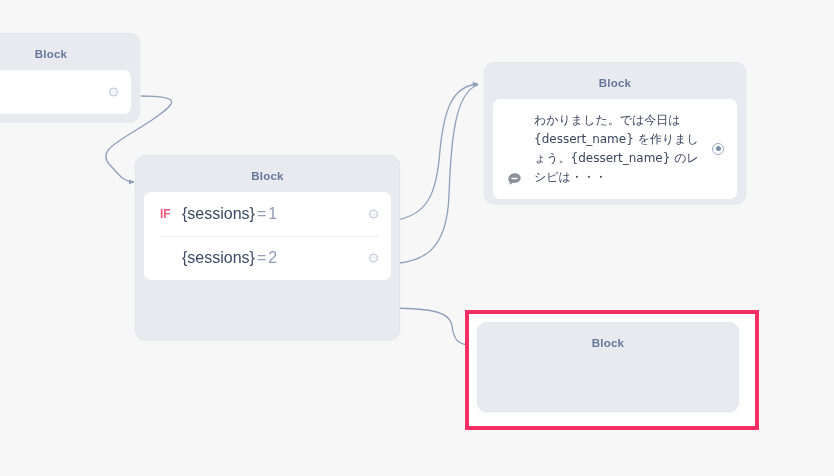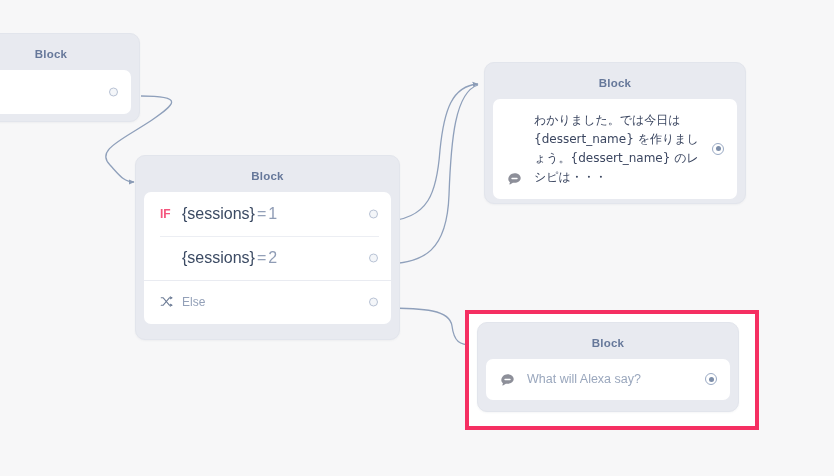--- a/index.html
+++ b/index.html
@@ -218,32 +218,20 @@
       </div>
 
       <div class="cond-row">
         <span class="kw-spacer"></span>
         <span class="cond-expr">
           <span>{sessions}</span><span class="op">=</span><span class="num">2</span>
         </span>
         <span class="port"></span>
       </div>
 
-      <div class="cond-row else-row">
-        <span class="icon-shuffle">
-          <svg width="13" height="13" viewBox="0 0 16 16" fill="none" stroke="#6d7c96" stroke-width="1.3" stroke-linecap="round" stroke-linejoin="round">
-            <path d="M1.5 3.5 H4 L11.5 12.5 H14.5"></path>
-            <path d="M1.5 12.5 H4 L11.5 3.5 H14.5"></path>
-            <path d="M12.7 2.3 L14.7 3.5 L12.7 4.7"></path>
-            <path d="M12.7 11.3 L14.7 12.5 L12.7 13.7"></path>
-          </svg>
-        </span>
-        <span class="else-label">Else</span>
-        <span class="port"></span>
-      </div>
 
     </div>
   </div>
 
   <div class="block" id="block-say-ja">
     <div class="block-title">Block</div>
     <div class="card">
       <div class="speech-row">
         <span class="bubble-ico">
           <svg width="15" height="15" viewBox="0 0 16 16">
@@ -254,27 +242,15 @@
         <span class="speech-text">わかりました。では今日は{dessert_name} を作りましょう。{dessert_name} のレシピは・・・</span>
         <span class="port port-out"></span>
       </div>
     </div>
   </div>
 
   <div id="highlight" style="left:465px;top:310px;width:294px;height:120px;"></div>
 
   <div class="block" id="block-say-empty">
     <div class="block-title">Block</div>
-    <div class="card">
-      <div class="speech-row" style="min-height:38px;">
-        <span class="bubble-ico" style="padding-top:0;">
-          <svg width="15" height="15" viewBox="0 0 16 16">
-            <path d="M8 1.3c3.7 0 6.6 2.2 6.6 5.1 0 2.9-2.9 5.1-6.6 5.1-.6 0-1.2-.05-1.7-.16L3.2 13.4c-.35.2-.75-.1-.65-.5l.6-2.1C1.9 9.9 1.4 8.7 1.4 7.4c0-2.9 2.9-6.1 6.6-6.1z" fill="#8d8f99"></path>
-            <rect x="4.6" y="6.1" width="6.8" height="1.5" rx="0.75" fill="#ffffff"></rect>
-          </svg>
-        </span>
-        <span class="speech-placeholder">What will Alexa say?</span>
-        <span class="port port-out"></span>
-      </div>
-    </div>
   </div>
 
 </div>
 
 </body></html>

